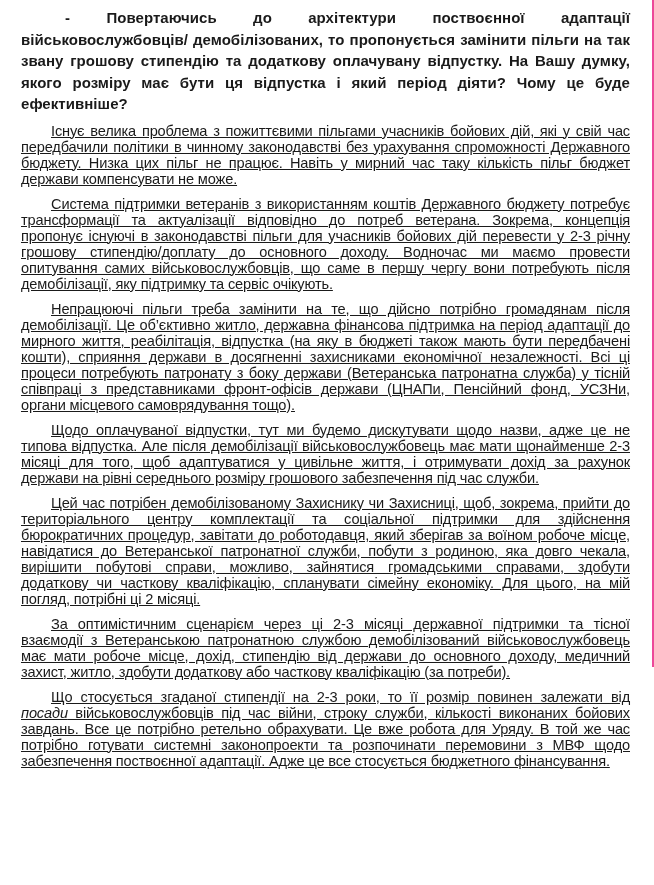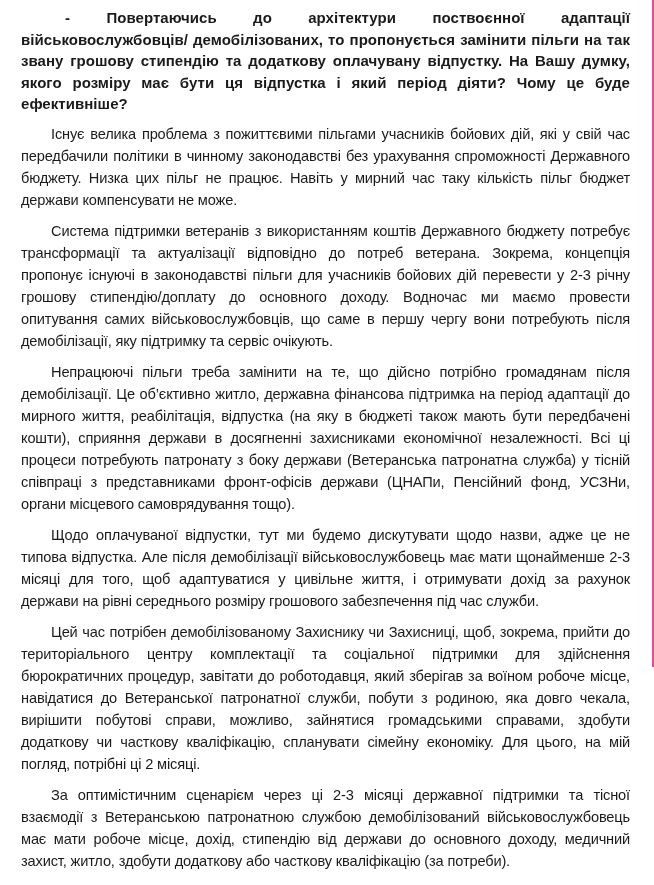--- a/index.html
+++ b/index.html
@@ -29,26 +29,27 @@
     font-weight: bold;
     font-size: 15px;
     line-height: 21.5px;
     text-align: justify;
     text-indent: 44px;
     margin: 0 0 8px 0;
     letter-spacing: 0.05px;
   }
   .para {
     font-size: 14.6px;
-    line-height: 22px;
+    line-height: 16px;
     text-align: justify;
     text-indent: 30px;
     margin: 0 0 9px 0;
     letter-spacing: -0.15px;
     transform-origin: left top;
+    text-decoration: underline;
   }
   .para em { font-style: italic; }
 </style>
 </head>
 <body>
 
 <div class="page">
   <div class="content">
     <p class="question">-  Повертаючись до архітектури поствоєнної адаптації військовослужбовців/ демобілізованих, то пропонується замінити пільги на так звану грошову стипендію та додаткову оплачувану відпустку. На Вашу думку, якого розміру має бути ця відпустка і який період діяти? Чому це буде ефективніше?</p>
 

